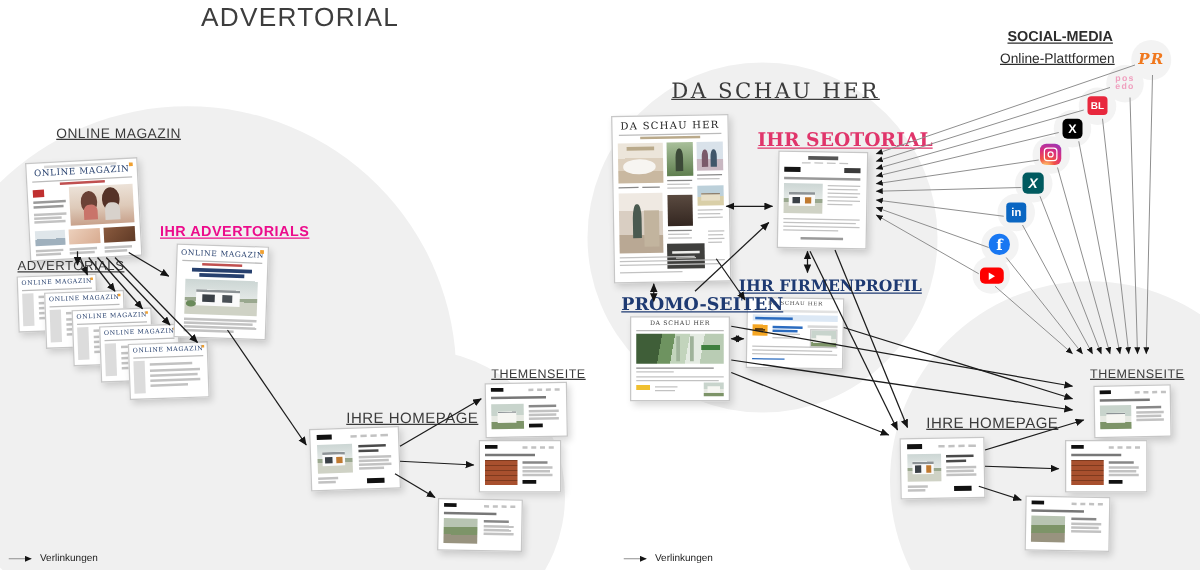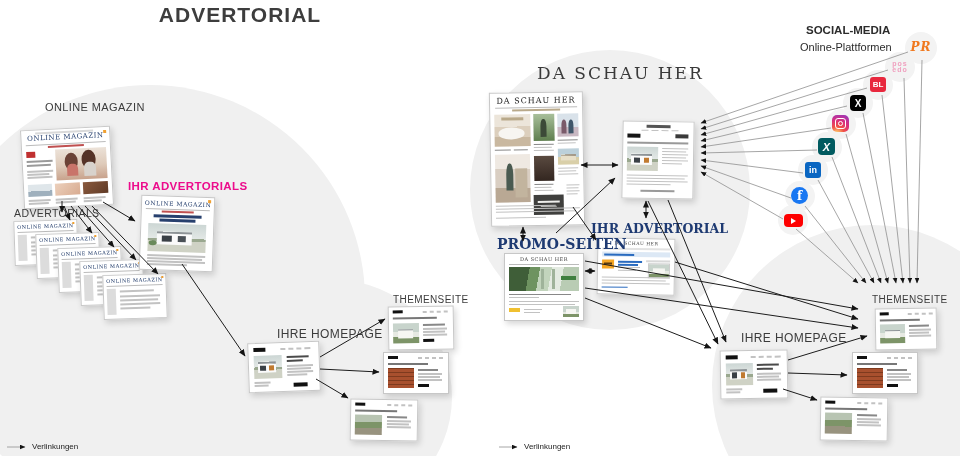--- a/index.html
+++ b/index.html
@@ -1,25 +1,25 @@
 <!DOCTYPE html>
 <html><head>
 <meta charset="utf-8">
 <style>
   html,body{margin:0;padding:0;width:960px;height:456px;background:#fff;overflow:hidden;
             font-family:"Liberation Sans",sans-serif;}
   .canvas{position:relative;width:960px;height:456px;background:#fff;}
   .abs{position:absolute;}
   .circ{position:absolute;border-radius:50%;background:#f0f0f0;z-index:0;}
   .ltitle{position:absolute;left:0;top:3px;width:480px;text-align:center;font-size:21px;
-          letter-spacing:1px;color:#3d3d3d;font-weight:700;z-index:4;}
+          letter-spacing:1px;color:#3d3d3d;font-weight:400;z-index:4;}
   .rtitle{position:absolute;left:480px;top:2px;width:480px;text-align:center;
           font-family:"DejaVu Serif",serif;font-size:21px;letter-spacing:1.5px;color:#161616;
           font-weight:600;z-index:4;}
-  .lbl{position:absolute;color:#3b3b3b;z-index:4;white-space:nowrap;}
+  .lbl{position:absolute;color:#3b3b3b;z-index:4;white-space:nowrap;text-decoration:underline;}
   .lbl-sans{font-size:11px;letter-spacing:.4px;}
   .lbl-pink{color:#ec0c8c;font-weight:bold;}
   .lbl-serif{font-family:"DejaVu Serif",serif;font-weight:bold;color:#1e3a72;}
   .lbl-serif-big{font-family:"DejaVu Serif",serif;color:#3a3a3a;letter-spacing:2px;}
   .lbl-seo{font-family:"DejaVu Serif",serif;font-weight:bold;color:#e0356b;}
   .page{position:absolute;background:#fff;border:1px solid #c7c7c7;
         box-shadow:2px 3px 6px rgba(0,0,0,.16);z-index:3;}
   .mast{position:absolute;left:0;right:0;text-align:center;font-family:"DejaVu Serif",serif;
         color:#27406e;letter-spacing:.5px;white-space:nowrap;overflow:hidden;}
   .mastd{color:#222;}
@@ -278,20 +278,21 @@
     <div class="bar" style="left:75px;top:92px;width:13px;height:1.2px"></div>
     <div class="bar" style="left:75px;top:95px;width:12px;height:1.2px"></div>
     <div class="bar" style="left:75px;top:98px;width:13px;height:1.2px"></div>
     <div class="bar" style="left:75px;top:101px;width:11px;height:1.2px"></div>
     <div class="bar" style="left:4px;top:112px;width:60px;height:1.2px"></div>
     <div class="bar" style="left:4px;top:115px;width:84px;height:1.2px"></div>
     <div class="bar" style="left:4px;top:118px;width:80px;height:1.2px"></div>
     <div class="bar" style="left:4px;top:124px;width:50px;height:1.2px"></div>
   </div>
 
+  <div class="lbl lbl-seo" style="left:606px;top:103px;font-size:15px">IHR SEOTORIAL</div>
 
   <div class="page" style="left:622px;top:121px;width:70px;height:76px;transform:rotate(1deg)">
     <div class="dbar" style="left:23px;top:3px;width:24px;height:2.5px;background:#555"></div>
     <div class="bar" style="left:18px;top:8px;width:7px;height:1.2px"></div>
       <div class="bar" style="left:28px;top:8px;width:7px;height:1.2px"></div>
       <div class="bar" style="left:38px;top:8px;width:7px;height:1.2px"></div>
       <div class="bar" style="left:48px;top:8px;width:7px;height:1.2px"></div>
     <div class="dbar" style="left:4px;top:12px;width:13px;height:4px;background:#161616"></div>
     <div class="dbar" style="left:52px;top:12px;width:13px;height:3.5px;background:#3a3a3a"></div>
     <div class="bar" style="left:4px;top:20px;width:61px;height:1.5px;background:#999"></div>
@@ -306,21 +307,21 @@
     <div class="bar" style="left:39px;top:35px;width:24px;height:1.2px"></div>
     <div class="bar" style="left:39px;top:38px;width:26px;height:1.2px"></div>
     <div class="bar" style="left:39px;top:41px;width:20px;height:1.2px"></div>
     <div class="bar" style="left:4px;top:53px;width:61px;height:1.2px"></div>
     <div class="bar" style="left:4px;top:56px;width:58px;height:1.2px"></div>
     <div class="bar" style="left:4px;top:59px;width:61px;height:1.2px"></div>
     <div class="bar" style="left:4px;top:62px;width:44px;height:1.2px"></div>
     <div class="bar" style="left:18px;top:68px;width:34px;height:1.5px;background:#9a9a9a"></div>
   </div>
 
-  <div class="lbl lbl-serif" style="left:591px;top:221px;font-size:12.5px">IHR ADVERTORIAL</div>
+  <div class="lbl lbl-serif" style="left:591px;top:221px;font-size:12.5px">IHR FIRMENPROFIL</div>
 
   <div class="page" style="left:597px;top:238px;width:76px;height:55px;transform:rotate(1deg)">
     <div class="mast mastd" style="top:2px;font-size:4.5px;color:#444">DA SCHAU HER</div>
     <div class="bar" style="left:4px;top:9px;width:68px;height:2px;background:#e2e2e2"></div>
     <div class="abs" style="left:4px;top:13px;width:68px;height:5px;background:#dce8f5">
       <div class="blbar" style="left:2px;top:1.5px;width:30px;height:2px"></div>
     </div>
     <div class="abs" style="left:4px;top:21px;width:12px;height:9px;background:#f5a623">
       <div class="dbar" style="left:2px;top:3px;width:8px;height:2px;background:#5a3a10"></div>
     </div>

